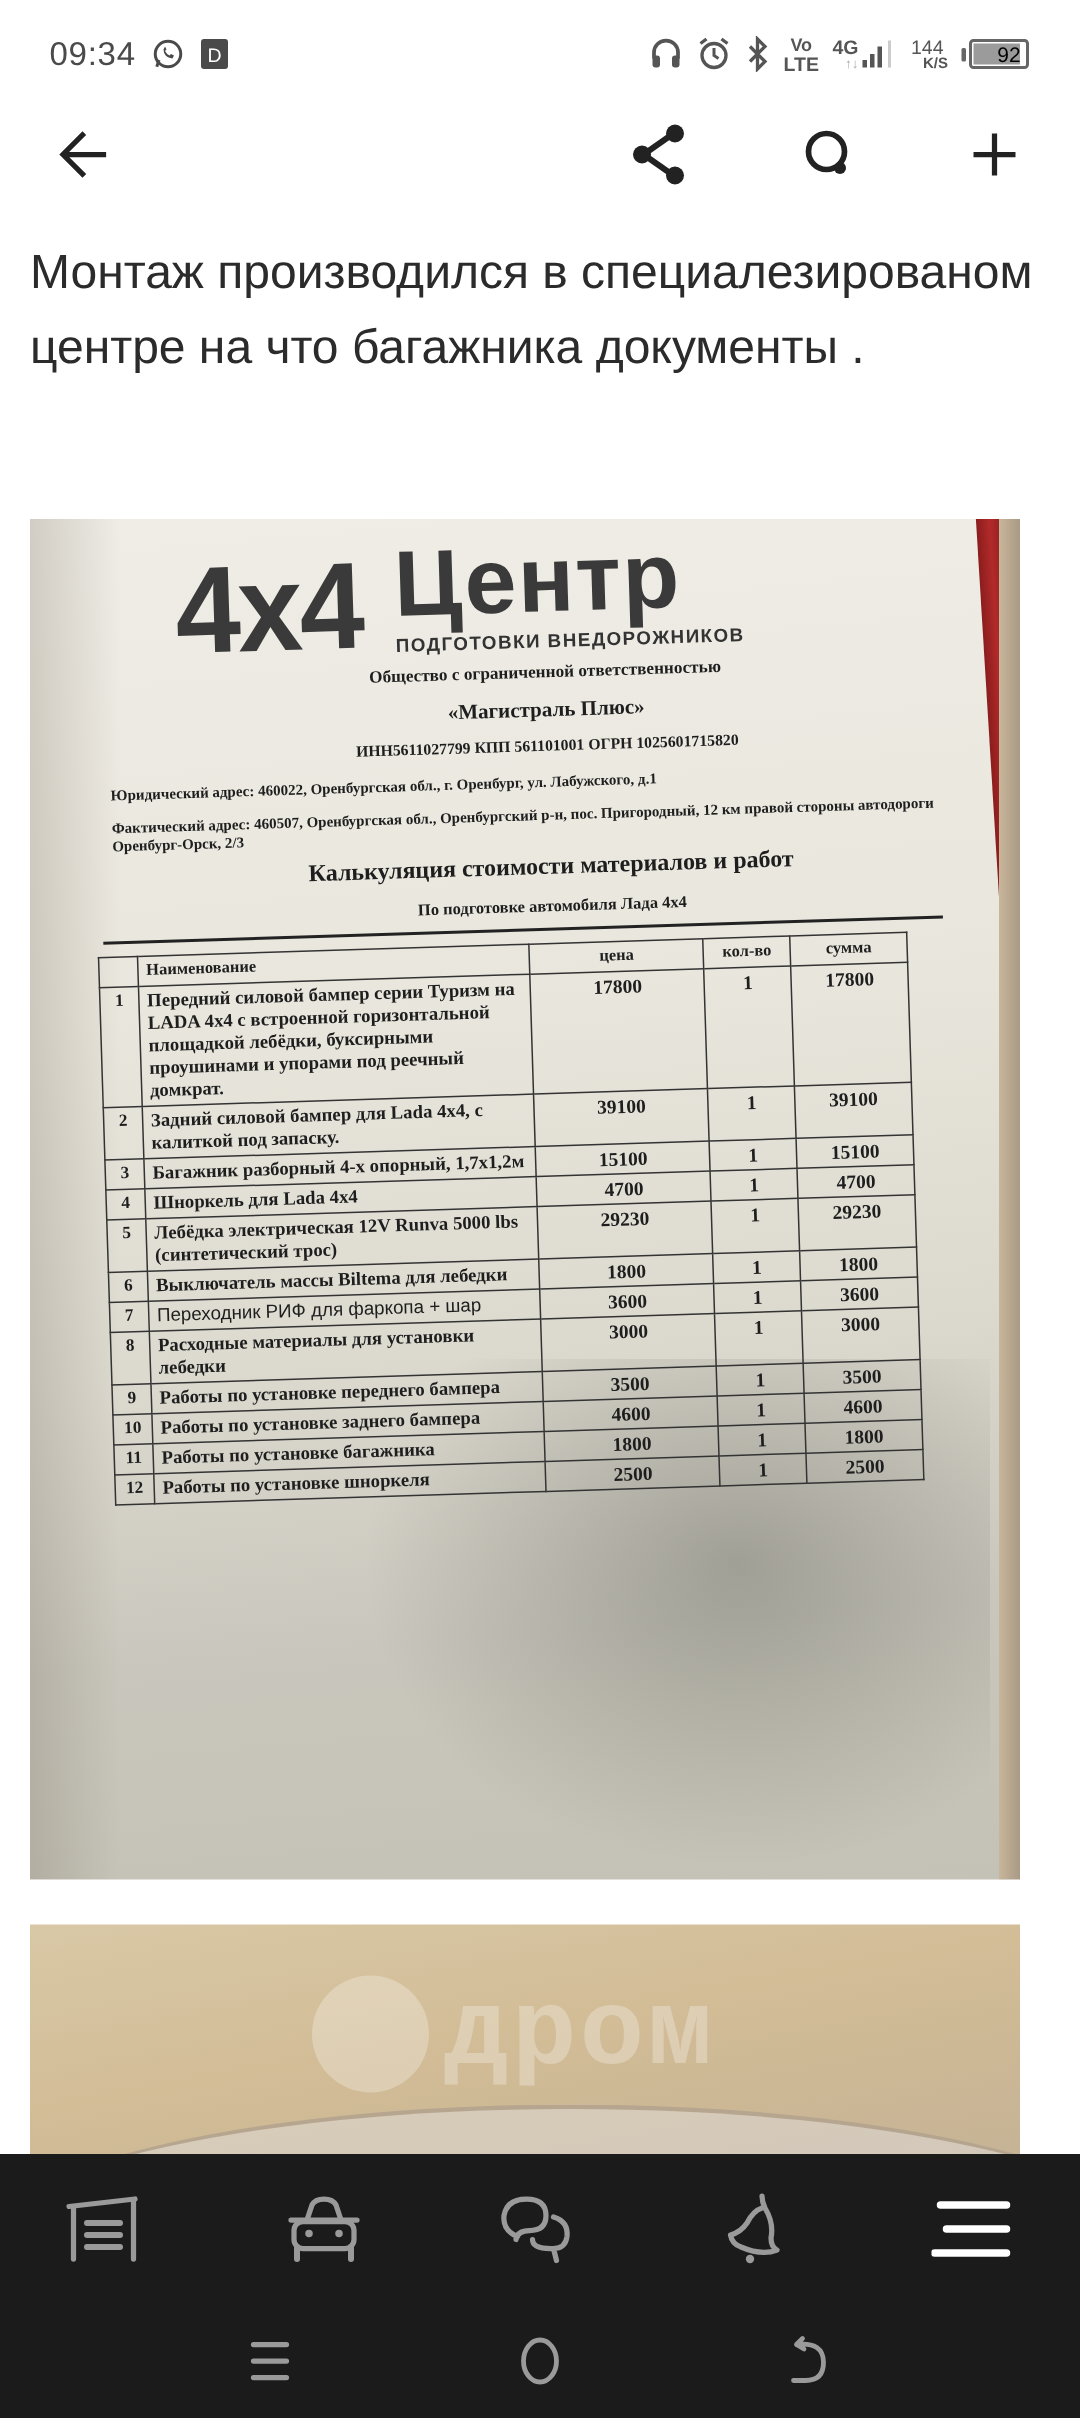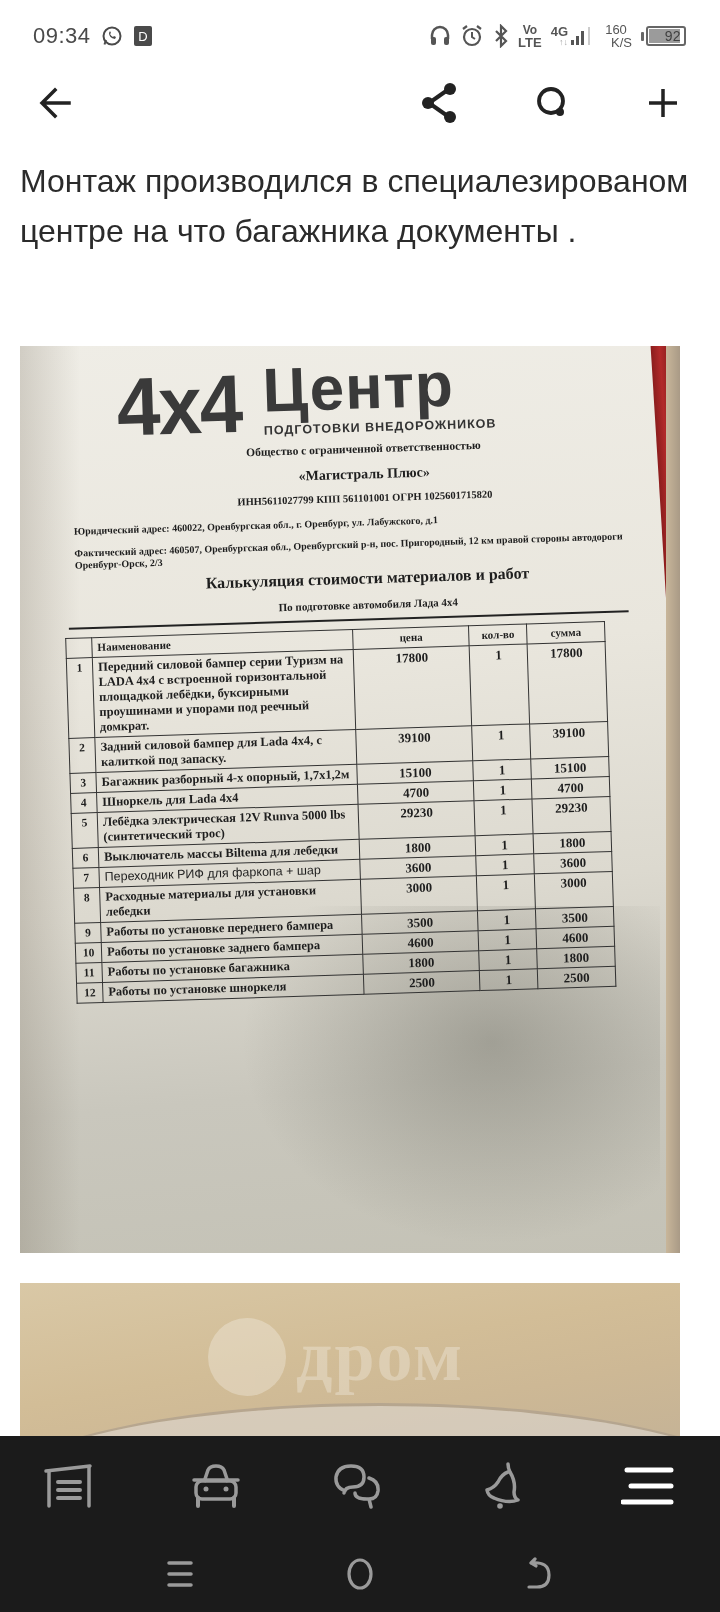--- a/index.html
+++ b/index.html
@@ -9,21 +9,21 @@
   
   .status-bar { position: absolute; top: 0; left: 0; width: 720px; height: 72px; display: flex; align-items: center; justify-content: space-between; padding: 0 34px 0 33px; color: #555; }
   .sb-left { display: flex; align-items: center; gap: 10px; font-size: 22px; color: #4a4a4a; }
   .sb-time { letter-spacing: 0.5px; }
   .sb-right { display: flex; align-items: center; gap: 9px; color: #555; }
   .sb-icon { display: inline-flex; align-items: center; justify-content: center; }
   .sb-stack { display: flex; flex-direction: column; align-items: center; line-height: 1; font-size: 12px; font-weight: bold; color: #555; }
   .sb-stack .big { font-size: 13px; }
   .battery { display: inline-flex; align-items: center; }
   .battery-body { width: 40px; height: 20px; border: 2px solid #666; border-radius: 3px; padding: 1px; position: relative; }
-  .battery-fill { height: 100%; background: #9b9b9b; display: flex; align-items: center; justify-content: center; font-size: 14px; color: #404040; padding-left: 16px; }
+  .battery-fill { height: 100%; background: #9b9b9b; display: flex; align-items: center; justify-content: center; font-size: 14px; color: #000000; padding-left: 16px; }
   .battery-cap { width: 3px; height: 9px; background: #666; border-radius: 1px; margin-right: 2px; }
 
   
   .toolbar { position: absolute; top: 72px; left: 0; width: 720px; height: 60px; }
   .tb-btn { position: absolute; top: 6px; width: 50px; height: 50px; display: flex; align-items: center; justify-content: center; cursor: pointer; }
   .tb-back { left: 30px; }
   .tb-share { left: 415px; }
   .tb-search { left: 527px; }
   .tb-add { left: 638px; }
 
@@ -68,21 +68,21 @@
   table.calc col.c-price { width: 116px; }
   table.calc col.c-qty { width: 58px; }
   table.calc col.c-sum { width: 78px; }
   .sans-cell { font-family: "Liberation Sans", sans-serif; font-weight: normal; }
 
   
   .photo-2 { top: 1283px; height: 160px; background: linear-gradient(170deg, #d9c8a6 0%, #d2bd97 45%, #cdb895 70%, #c5b396 100%); }
   .photo-2 .curve { position: absolute; left: -40px; top: 120px; width: 800px; height: 200px; border-top: 3px solid rgba(150,130,100,0.5); border-radius: 50% 50% 0 0; background: rgba(220,215,210,0.6); }
   .watermark { position: absolute; left: 188px; top: 32px; display: flex; align-items: center; gap: 10px; opacity: 0.28; }
   .wm-circle { width: 78px; height: 78px; border-radius: 50%; background: #fff; }
-  .wm-text { font-family: Liberation Serif, serif; font-weight: bold; font-size: 72px; color: #fff; letter-spacing: 2px; }
+  .wm-text { font-family: Liberation Mono, monospace; font-weight: bold; font-size: 72px; color: #fff; letter-spacing: 2px; }
 
   
   .app-nav { position: absolute; top: 1436px; left: 0; width: 720px; height: 102px; background: #1b1b1b; }
   .nav-item { position: absolute; top: 20px; width: 64px; height: 60px; display: flex; align-items: center; justify-content: center; cursor: pointer; }
   .nav-garage { left: 38px; }
   .nav-car { left: 184px; }
   .nav-chat { left: 328px; }
   .nav-bell { left: 472px; }
   .nav-menu { left: 616px; }
 
@@ -145,22 +145,22 @@
       <svg width="16" height="20" viewBox="0 0 16 20">
           <rect x="1" y="14" width="3" height="5" fill="#555"></rect>
           <rect x="6" y="10" width="3" height="9" fill="#555"></rect>
           <rect x="11" y="5" width="3" height="14" fill="#555"></rect>
         </svg>
       <svg width="3" height="20" viewBox="0 0 3 20">
           <rect x="0" y="1" width="2" height="18" fill="#ccc"></rect>
         </svg>
     </span>
     <span class="sb-stack">
-      <span class="big" style="font-weight:normal;">160</span>
-      <span style="font-size:13px;font-weight:normal;padding-left:11px;">K/S</span>
+      <span class="big" style="font-weight:normal;">144</span>
+      <span style="font-size:10px;font-weight:bold;padding-left:11px;">K/S</span>
     </span>
     <span class="battery">
       <span class="battery-cap"></span>
       <span class="battery-body">
         <span class="battery-fill" style="width:92%;">92</span>
       </span>
     </span>
   </div>
 </div>
 

